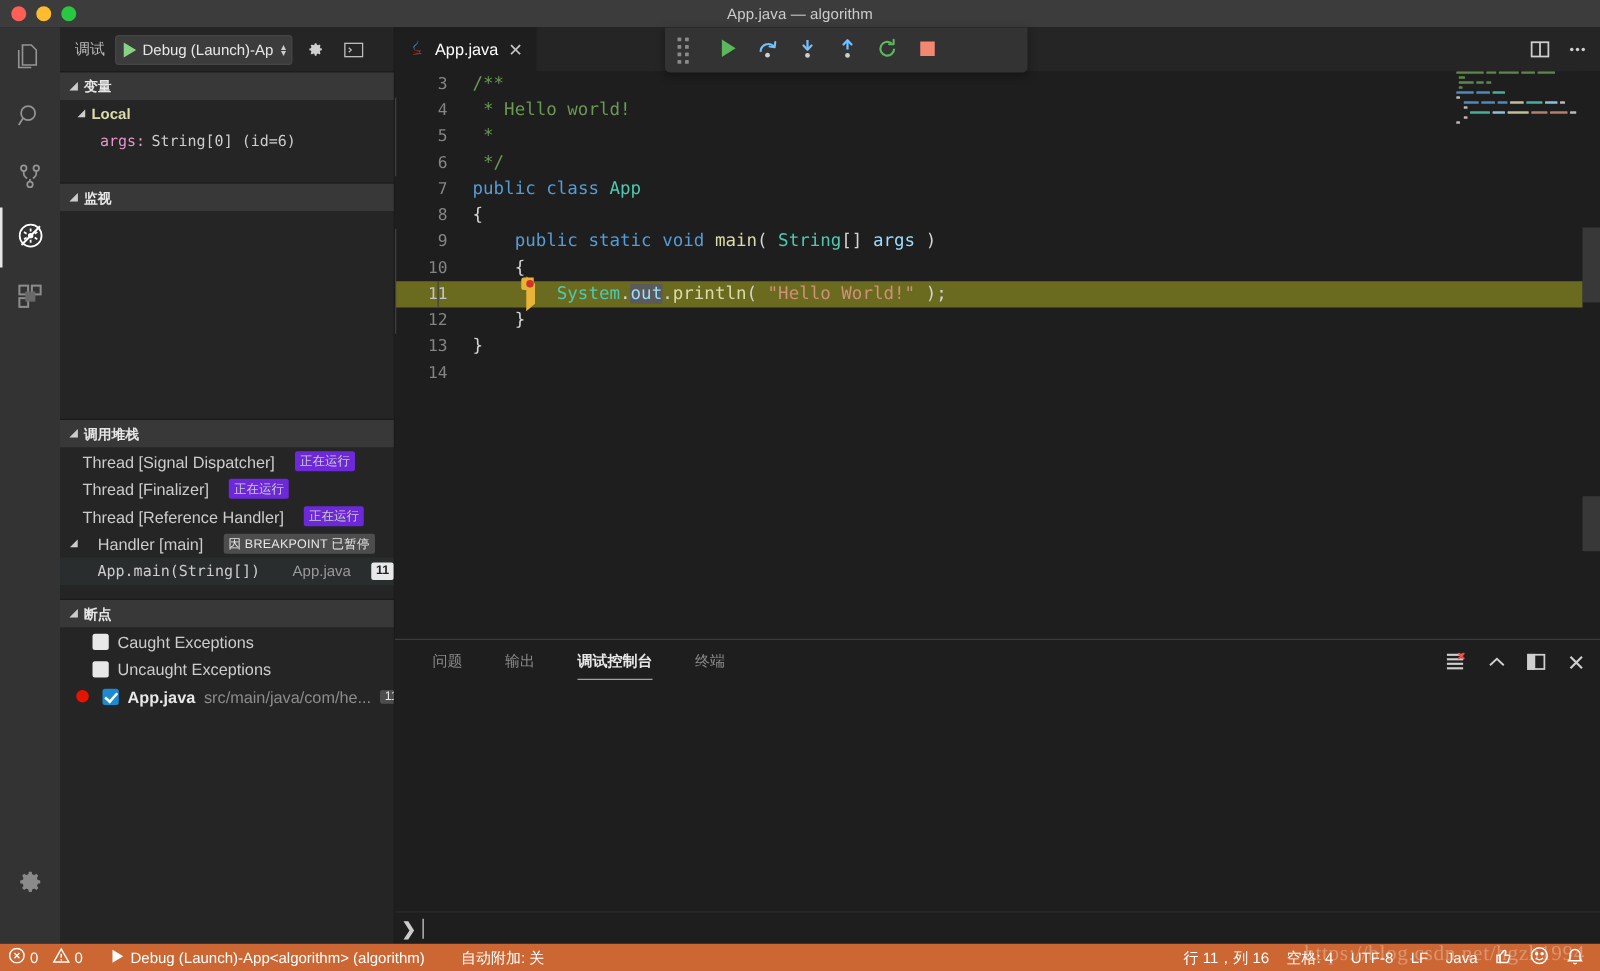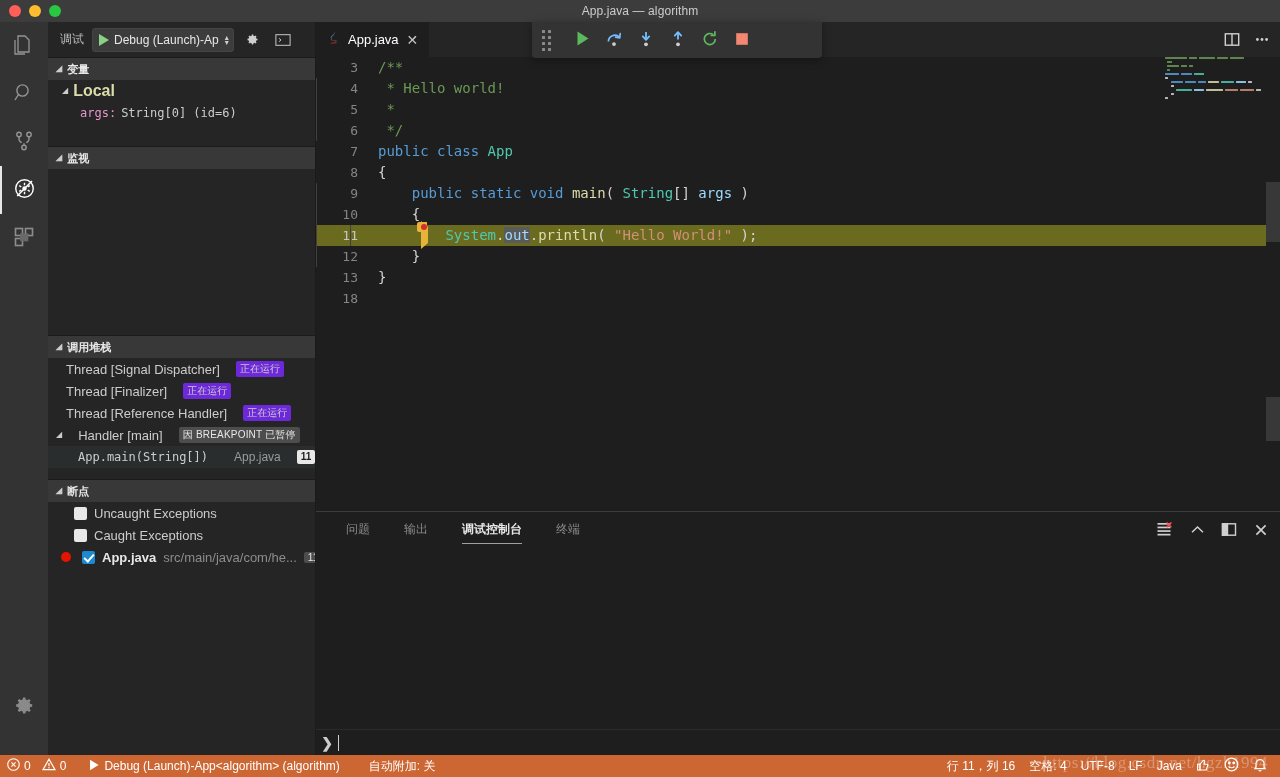--- a/index.html
+++ b/index.html
@@ -81,21 +81,21 @@
   .pane-header {
     height: 22px; display: flex; align-items: center; gap: 5px;
     padding-left: 8px; background: #383838; font-size: 11px; font-weight: bold;
     color: #e7e7e7;
   }
   .twisty { font-size: 8px; color: #cccccc; transform: translateY(-1px); }
   .pane-body { background: #252526; overflow: hidden; }
 
   .var-row { height: 22px; display: flex; align-items: center; padding-left: 14px; font-size: 13px; }
   .var-row.indent { padding-left: 32px; }
-  .var-scope { color: #dcdcaa; font-weight: bold; font-size: 16px; text-align: right; }
+  .var-scope { color: #dcdcaa; font-weight: bold; font-size: 12px; text-align: right; }
   .var-name { color: #e794c7; font-family: "DejaVu Sans Mono", monospace; font-size: 12px; }
   .var-val { color: #cccccc; font-family: "DejaVu Sans Mono", monospace; font-size: 12px; }
 
   .stack-row {
     height: 22px; display: flex; align-items: center; gap: 16px;
     padding-left: 18px; font-size: 13px; color: #cccccc; white-space: nowrap;
   }
   .stack-row.sub { padding-left: 30px; background: #2a2d2e; }
   .badge-run {
     background: #6d28d9; color: #cccccc; font-size: 10px;
@@ -391,25 +391,25 @@
     </div>
 
     <div class="pane">
       <div class="pane-header">
         <span class="twisty">◢</span>
         <span>断点</span>
       </div>
       <div class="pane-body" style="height:70px">
         <div class="bp-row" style="padding-left:26px">
           <span class="cbox"></span>
-          <span>Uncaught Exceptions</span>
+          <span>Caught Exceptions</span>
         </div>
         <div class="bp-row" style="padding-left:26px">
           <span class="cbox"></span>
-          <span>Caught Exceptions</span>
+          <span>Uncaught Exceptions</span>
         </div>
         <div class="bp-row" style="padding-left:13px">
           <span class="bp-dot" style="margin-left:0;margin-right:4px"></span>
           <span class="cbox checked"></span>
           <span class="bp-file">App.java</span>
           <span class="bp-path">src/main/java/com/he...</span>
           <span class="bp-line">11</span>
         </div>
       </div>
     </div>
@@ -578,21 +578,21 @@
         </div>
 
         <div class="cline">
           <span class="gutter-bp"></span>
           <span class="lnum">13</span>
           <span class="ctext"><span class="k-plain">}</span></span>
         </div>
 
         <div class="cline">
           <span class="gutter-bp"></span>
-          <span class="lnum">18</span>
+          <span class="lnum">14</span>
           <span class="ctext"><span class="k-plain"></span></span>
         </div>
 
       </div>
     </div>
 
     <div class="minimap">
       <div class="mm-line">
         <span class="mm-b" style="width:22px;background:#6a9955"></span>
           <span class="mm-b" style="width:8px;background:#6a9955"></span>

